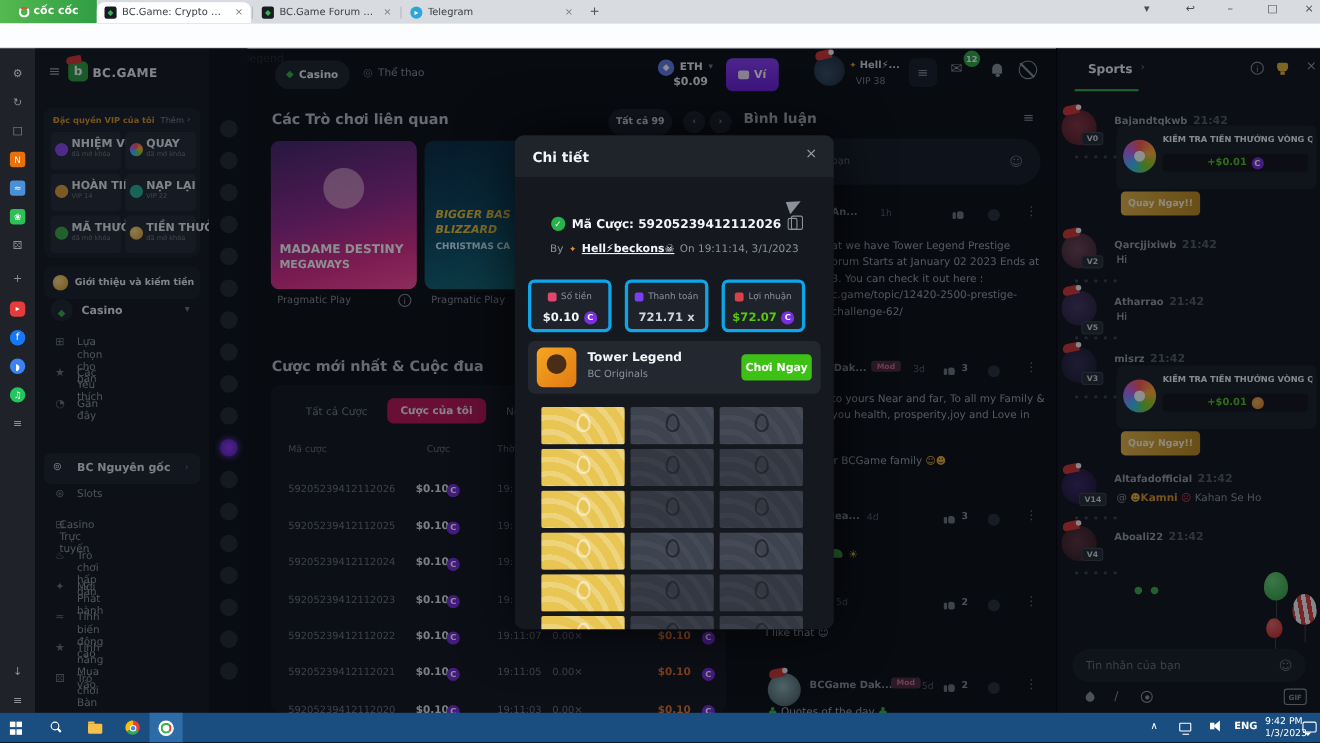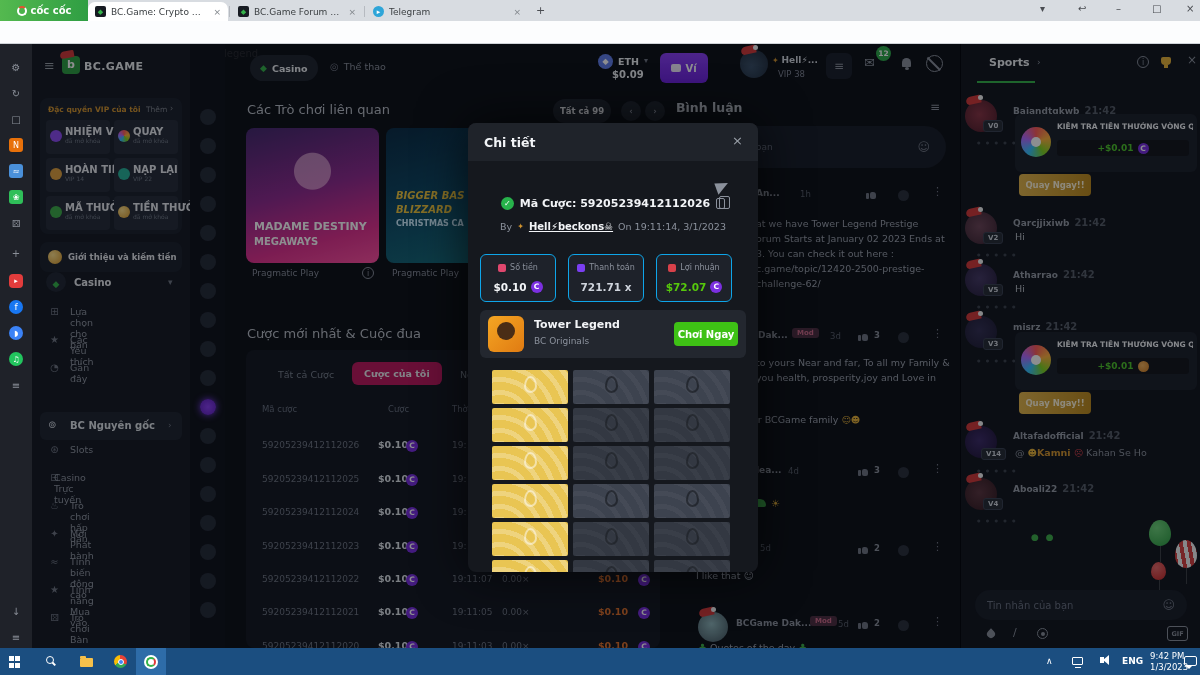--- a/index.html
+++ b/index.html
@@ -62,21 +62,21 @@
 .vibtn{left:660px;top:53px;width:48px;height:30px;background:linear-gradient(180deg,#8a3ff5,#6f23e0);border-radius:6px;color:#fff;font-weight:bold;font-size:10px;display:flex;align-items:center;justify-content:center;gap:4px}
 .wal{width:10px;height:8px;background:#fff;border-radius:2px;opacity:.9}
 .hav{width:28px;height:28px;border-radius:50%;background:radial-gradient(circle at 40% 60%,#3b5068,#1d2836)}
 .hat::before{content:"";position:absolute;top:-4px;left:1px;width:15px;height:8px;background:#d43a3a;border-radius:7px 2px 0 5px;transform:rotate(-12deg);z-index:2}
 .hat::after{content:"";position:absolute;top:-5px;left:13px;width:5px;height:5px;border-radius:50%;background:#f2f2f2;z-index:2}
 .mbadge{left:876px;top:46px;min-width:15px;height:15px;border-radius:8px;background:#2faa4a;color:#fff;font-size:7.5px;font-weight:bold;text-align:center;line-height:15px;padding:0 2px}
 .bell{left:902px;top:58px;width:9px;height:9px;background:#8b919c;border-radius:5px 5px 1px 1px}
 .bell::after{content:"";position:absolute;bottom:-3px;left:2.5px;width:4px;height:3px;background:#8b919c;border-radius:50%}
 .nochat{left:926px;top:55px;width:17px;height:17px;border:1.5px solid #8b919c;border-radius:50%}
 .nochat::after{content:"";position:absolute;left:-2px;top:7px;width:18px;height:1.5px;background:#8b919c;transform:rotate(45deg)}
-.h2{font-size:13px;font-weight:normal;color:#b9bec6}
+.h2{font-size:13px;font-weight:bold;color:#b9bec6}
 .chip{background:#20252f;border-radius:12px;color:#e8eaee;font-size:8.5px;font-weight:bold;display:flex;align-items:center;justify-content:center}
 .card{border-radius:8px;overflow:hidden}
 .prov{font-size:9px;color:#868c98}
 .info{width:12px;height:12px;border:1px solid #868c98;border-radius:50%;color:#868c98;font-size:8px;text-align:center;line-height:11px}
 .panel{left:246px;top:350px;width:414px;height:298px;background:#141821;border-radius:8px}
 .ttab{font-size:9.5px;color:#79808d}
 .ttab.on{color:#eceef1;font-weight:bold;background:#be185d;border-radius:6px;padding:6px 12px}
 .colh{font-size:8.5px;color:#6a7180}
 .brow{left:246px;width:414px;height:33px}
 .bid{left:16px;top:10px;font-size:9px;color:#6f7582}
@@ -138,21 +138,21 @@
 .mclose{left:264px;top:10px;font-size:13px;color:#9aa0a8}
 .share{left:248px;top:58px;width:0;height:0;border-left:13px solid #8b919c;border-top:4px solid transparent;border-bottom:8px solid transparent;transform:rotate(-20deg)}
 .idrow{left:0;top:74px;width:290px;display:flex;align-items:center;justify-content:center;gap:6px}
 .vshield{width:13px;height:13px;border-radius:50%;background:#27b24b;color:#fff;font-size:8px;text-align:center;line-height:13px;flex:none}
 .betid{font-size:11px;font-weight:bold;color:#f2f4f7}
 .copy{width:9px;height:11px;border:1px solid #8b919c;border-radius:2px;position:relative}
 .copy::before{content:"";position:absolute;left:2px;top:-3px;width:9px;height:11px;border:1px solid #8b919c;border-radius:2px}
 .byrow{left:0;top:98px;width:290px;display:flex;align-items:center;justify-content:center;gap:5px;font-size:9.5px;color:#8b919c}
 .muser{color:#f2f4f7;font-weight:bold;font-size:10px;text-decoration:underline}
 .medal{color:#d4952f;font-size:8px}
-.sbox{top:131px;width:76px;height:48px;background:#1e222a;border:1px solid #0ea5e9;border-radius:6px}
+.sbox{top:131px;width:76px;height:48px;background:#1e222a;border:3px solid #0ea5e9;border-radius:6px}
 .slab{position:absolute;left:0;top:8px;width:100%;display:flex;align-items:center;justify-content:center;gap:4px;font-size:8px;color:#8b919c}
 .sic{width:8px;height:8px;border-radius:2px}
 .sval{position:absolute;left:0;top:26px;width:100%;display:flex;align-items:center;justify-content:center;gap:4px;font-size:10.5px;font-weight:bold;color:#f2f4f7}
 .grow2{left:12px;top:187px;width:266px;height:48px;background:#23272f;border-radius:6px}
 .thumbg{left:8px;top:6px;width:36px;height:36px;border-radius:6px;background:linear-gradient(135deg,#f5a623,#e07b12)}
 .thumbg::after{content:"";position:absolute;left:9px;top:6px;width:18px;height:18px;border-radius:50%;background:#4a2d16}
 .gname{left:54px;top:8px;font-size:11px;font-weight:bold;color:#f2f4f7}
 .gprov{left:54px;top:26px;font-size:9px;color:#8b919c}
 .play{left:194px;top:12px;width:64px;height:24px;background:#3ec115;border-radius:4px;color:#fff;font-weight:bold;font-size:10px;display:flex;align-items:center;justify-content:center}
 .tgrid{left:24px;top:247px;width:238px;display:grid;grid-template-columns:repeat(3,76px);gap:4px 5px}
@@ -559,21 +559,21 @@
     <div class="a qbtn" style="left:58px;top:130px;width:72px;height:22px">Quay Ngay!!</div>
 
     <div class="a cavm hat" style="left:4px;top:168px;background:radial-gradient(circle at 45% 45%,#6e4658,#3a2330)"></div>
     <span class="a chname" style="left:52px;top:173px"><span>Qarcjjixiwb</span><span class="chtime">21:42</span></span>
     <span class="a vb" style="left:22px;top:188px">V2</span>
     <span class="a chmsg" style="left:54px;top:187px">Hi</span>
     <span class="a rd" style="left:16px;top:208px"></span>
 
     <div class="a cavm hat" style="left:4px;top:220px;background:radial-gradient(circle at 45% 45%,#463a66,#241c38)"></div>
     <span class="a chname" style="left:52px;top:225px"><span>Atharrao</span><span class="chtime">21:42</span></span>
-    <span class="a vb" style="left:22px;top:240px">V5</span>
+    <span class="a vb" style="left:22px;top:248px">V5</span>
     <span class="a chmsg" style="left:54px;top:239px">Hi</span>
     <span class="a rd" style="left:16px;top:260px"></span>
 
     <div class="a cavm hat" style="left:4px;top:272px;background:radial-gradient(circle at 45% 45%,#343054,#1c1a30)"></div>
     <span class="a chname" style="left:52px;top:277px"><span>misrz</span><span class="chtime">21:42</span></span>
     <span class="a vb" style="left:22px;top:294px">V3</span>
     <span class="a rd" style="left:16px;top:314px"></span>
     <div class="a scard" style="left:54px;top:288px;width:182px;height:58px">
       <span class="wheel a" style="left:6px;top:13px"></span>
       <span class="stitle a" style="left:42px;top:8px;width:136px">KIẾM TRA TIỀN THƯỞNG VÒNG QU</span>

